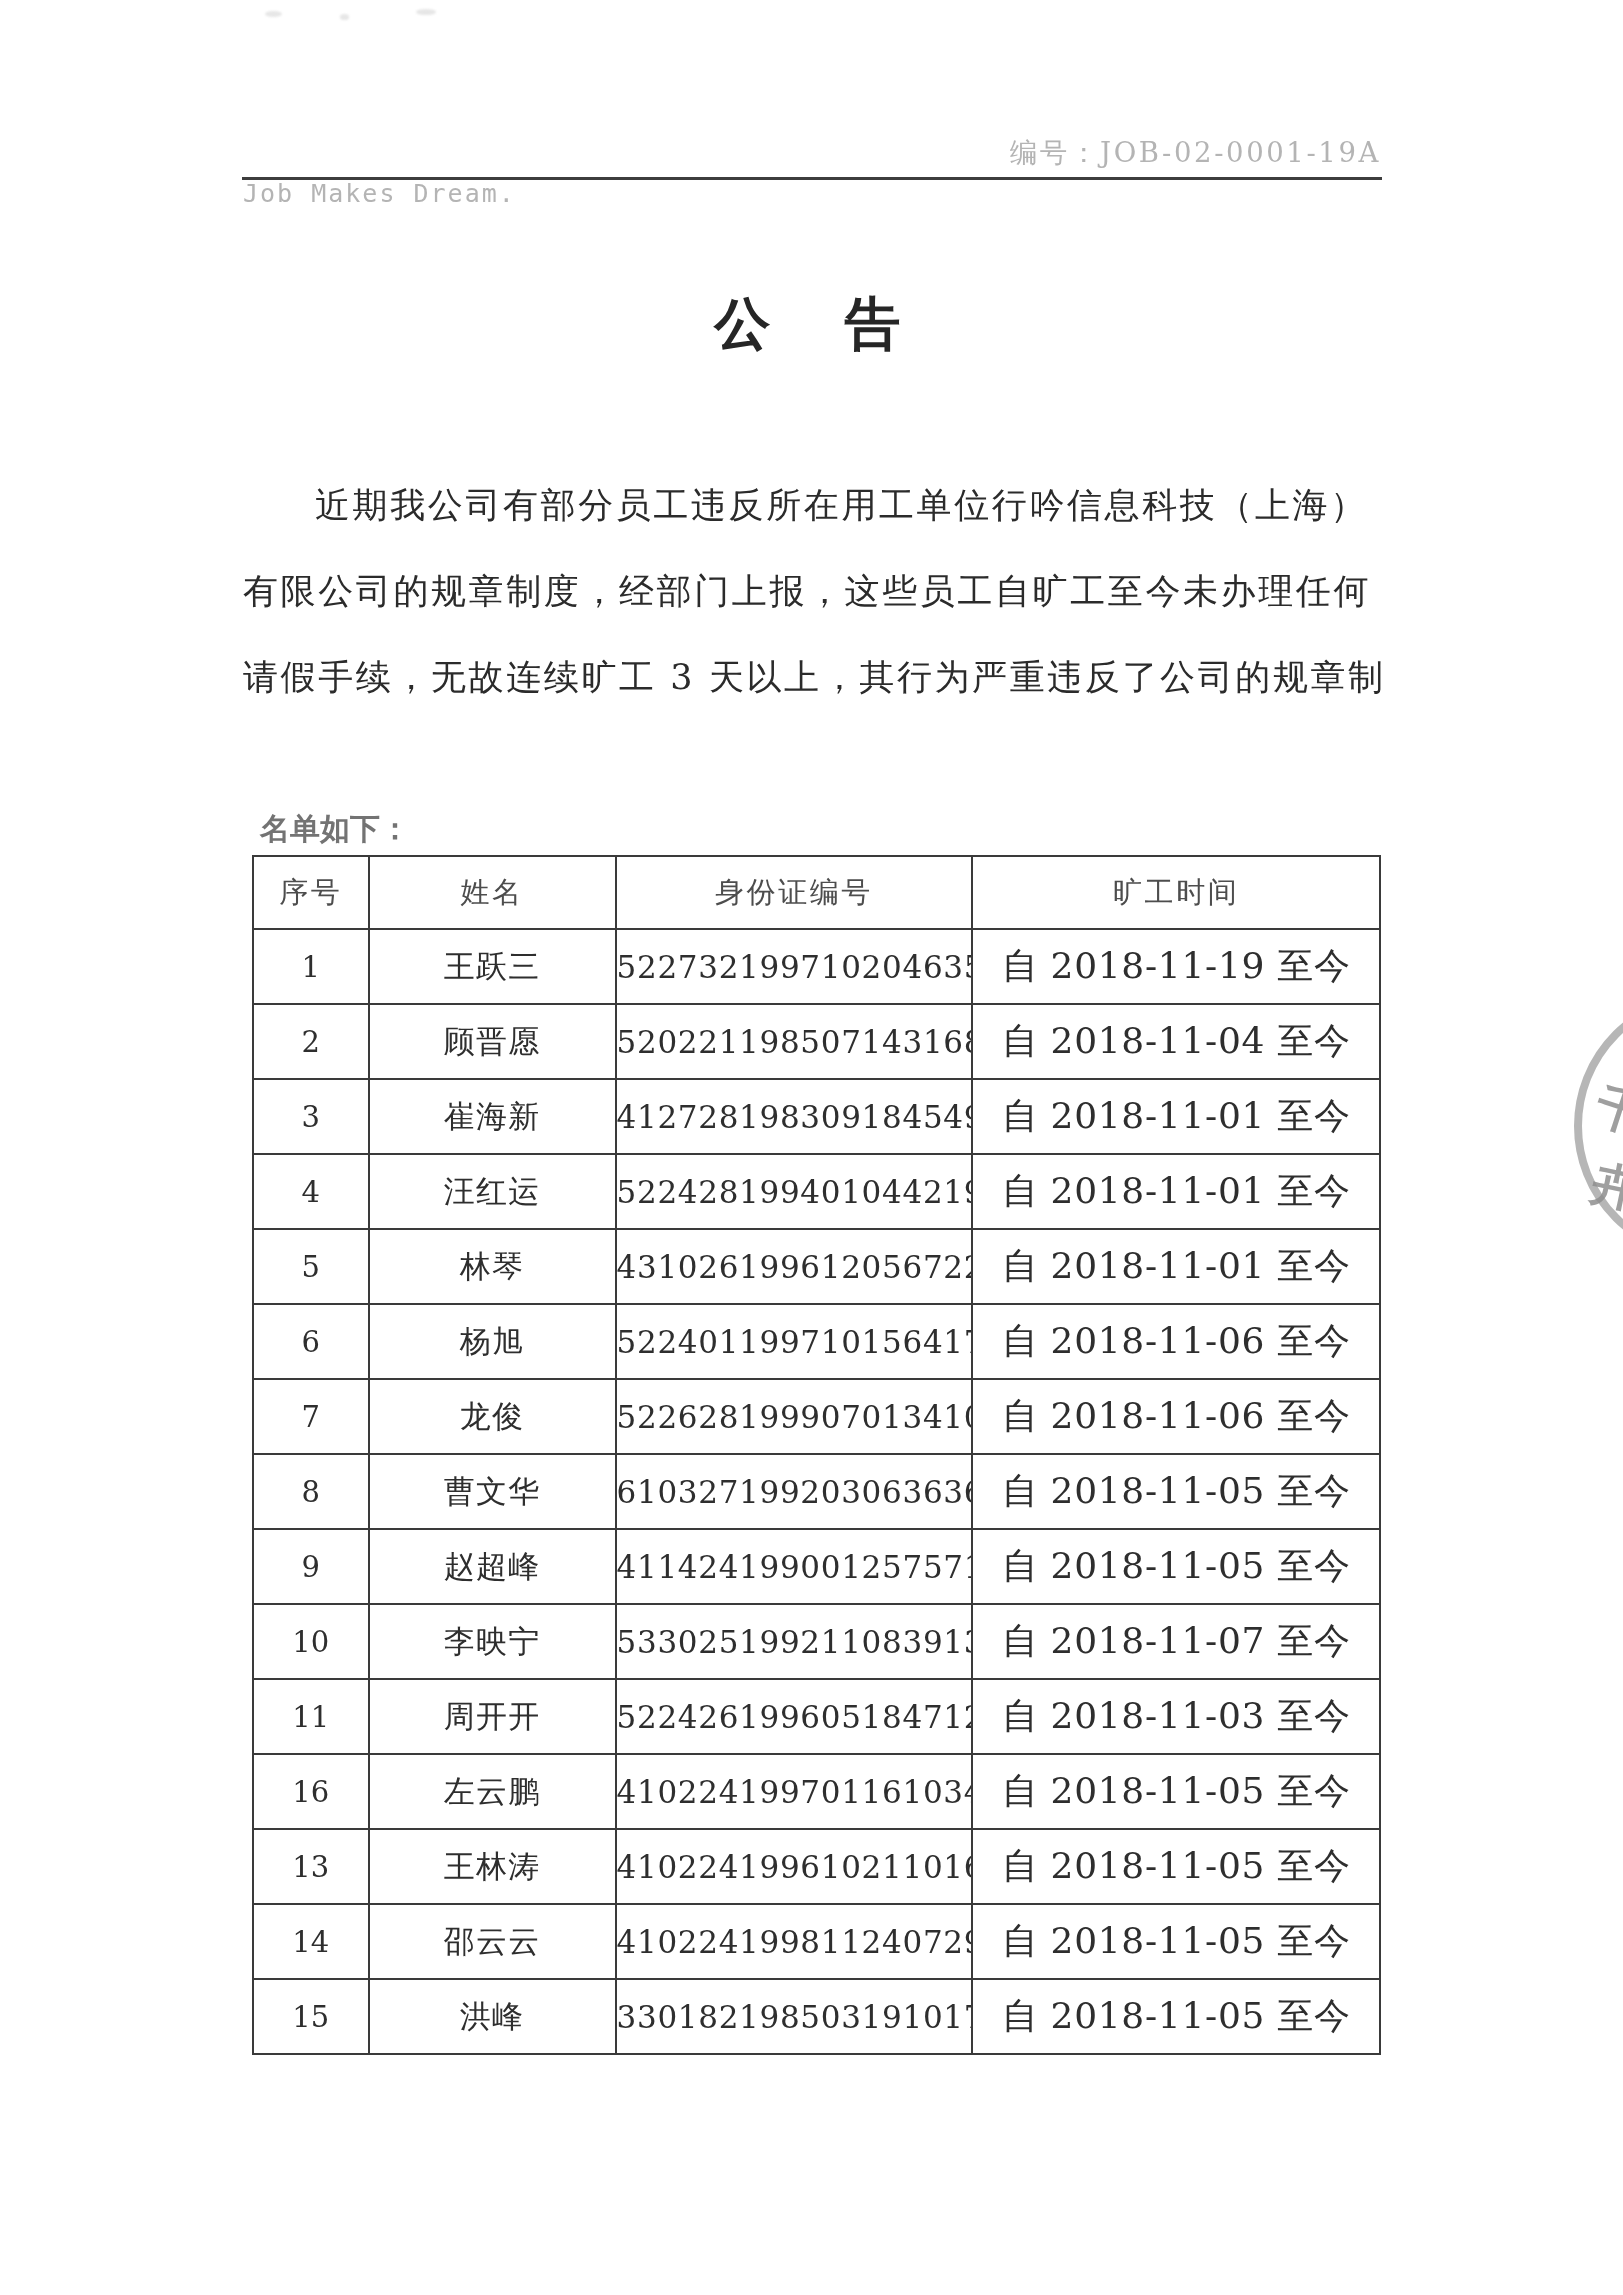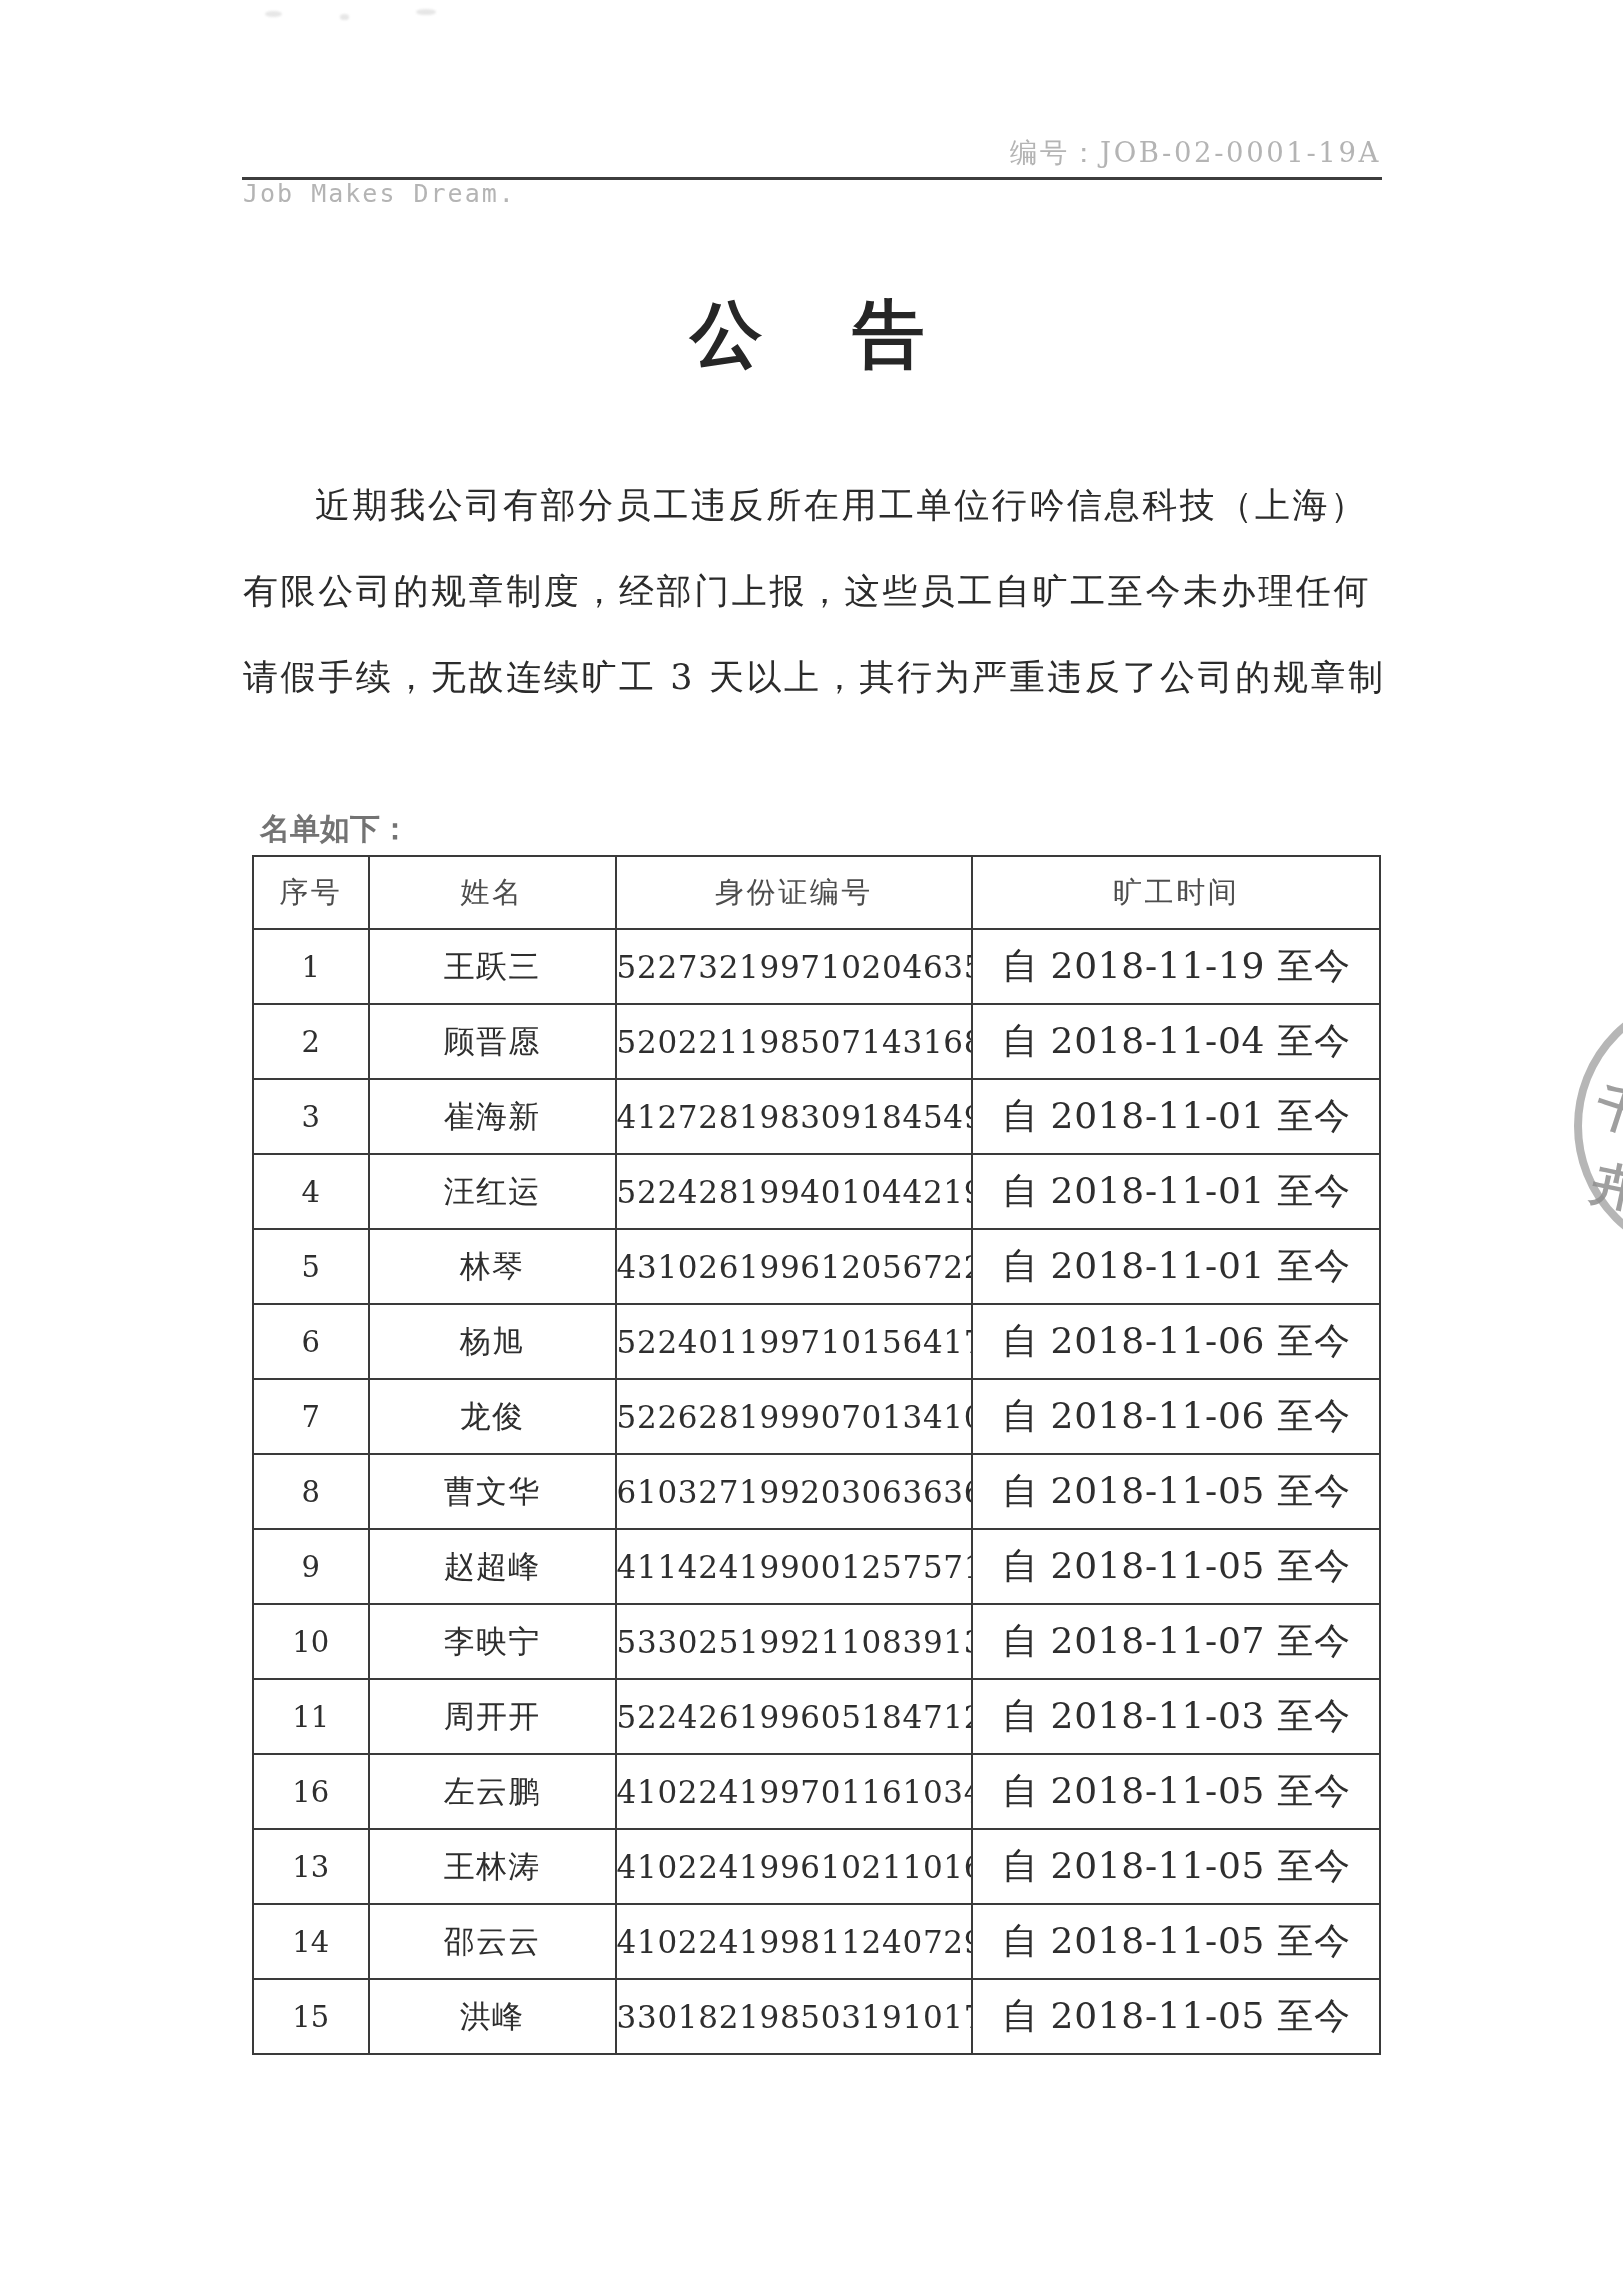--- a/index.html
+++ b/index.html
@@ -39,21 +39,21 @@
     font-size:27.5px;letter-spacing:2.6px;color:var(--faded);
     white-space:nowrap;
   }
   .hdr-rule{
     position:absolute;left:242px;top:177px;width:1140px;height:3.3px;
     background:var(--rule);
   }
 
   .title{
     position:absolute;left:242px;top:287px;width:1140px;
-    text-align:center;font-size:72px;font-weight:700;
+    text-align:center;font-size:56px;font-weight:700;
     letter-spacing:9.2px;color:#262626;white-space:nowrap;
   }
 
   .body-text{
     position:absolute;left:243px;top:462px;width:1140px;
     font-size:35px;color:var(--text);
   }
   .body-text .line{
     display:block;height:86px;line-height:86px;
     letter-spacing:2.6px;white-space:nowrap;

